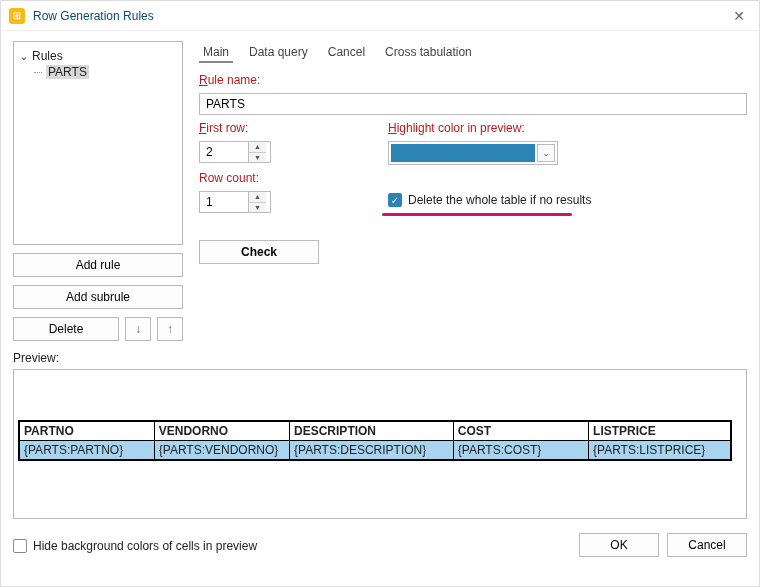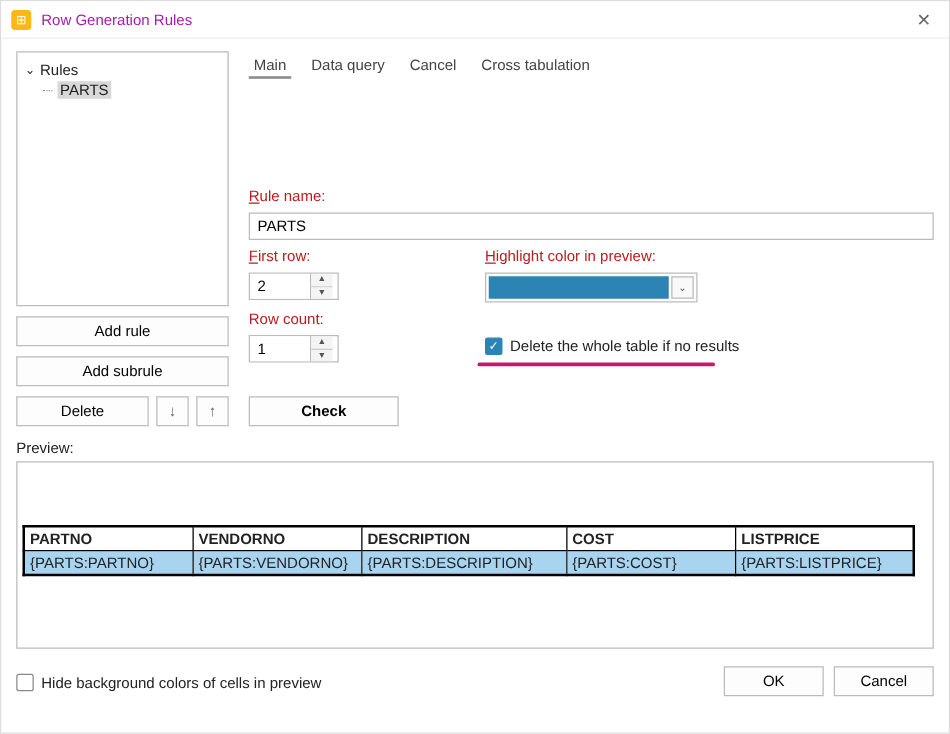--- a/index.html
+++ b/index.html
@@ -23,21 +23,21 @@
     border-bottom: 1px solid #eee;
   }
   .titlebar .app-icon {
     width: 16px; height: 16px;
     background: #fdb813;
     border-radius: 3px;
     margin-right: 8px;
     display: flex; align-items: center; justify-content: center;
     font-size: 10px; color: #fff;
   }
-  .titlebar .title { flex: 0 0 auto; color: #a21caf; }
+  .titlebar .title { flex: 0 0 auto; color: #0c4a6e; }
   .titlebar .spacer { flex: 1; }
   .titlebar .close {
     width: 24px; height: 24px;
     display: flex; align-items: center; justify-content: center;
     color: #666; cursor: pointer; font-size: 14px;
   }
   .main-area {
     display: flex;
     padding: 10px 12px 0 12px;
     gap: 16px;
@@ -97,21 +97,20 @@
     display: flex; align-items: center; justify-content: center;
   }
   .btn-row { display: flex; gap: 6px; }
   .btn-row .btn.small { width: 26px; }
   .btn-row .btn.grow { flex: 1; }
   .arrow-glyph { font-size: 12px; color: #666; }
   .right-col {
     flex: 1;
     display: flex;
     flex-direction: column;
-    justify-content: space-between;
   }
   .tabs {
     display: flex;
     gap: 12px;
     font-size: 12px;
     padding: 2px 0 6px 0;
   }
   .tab {
     padding: 2px 4px;
     color: #444;

